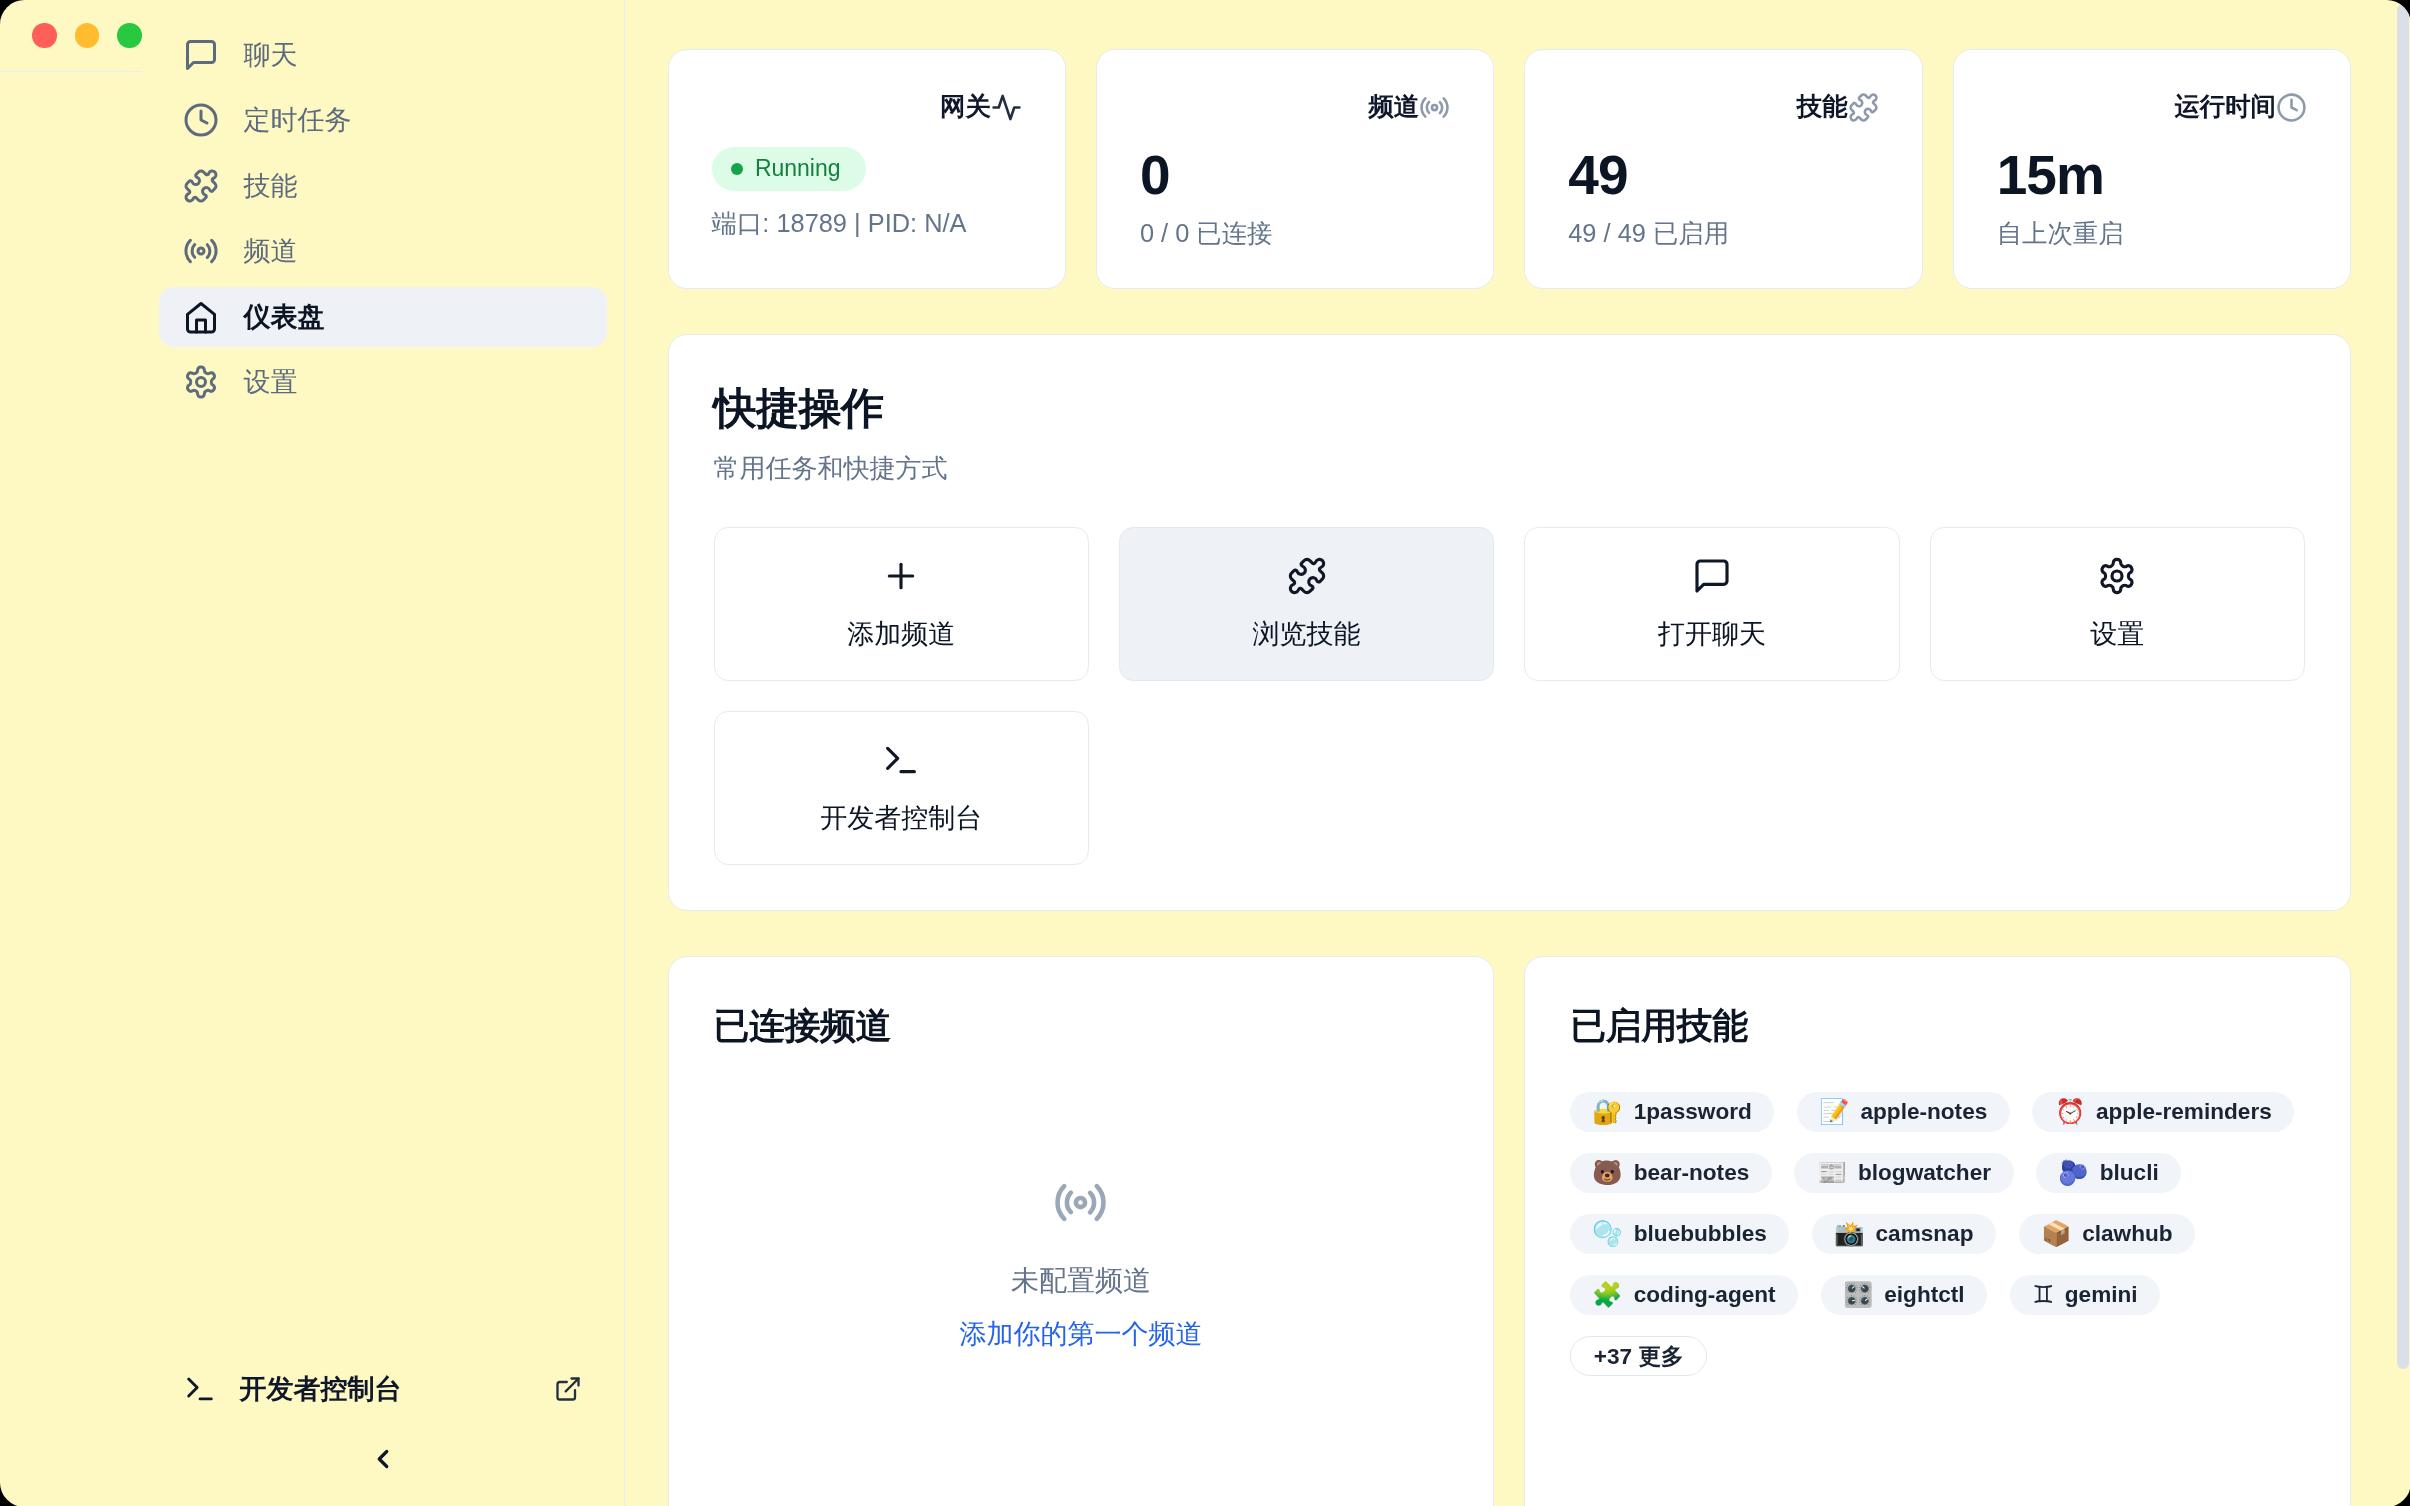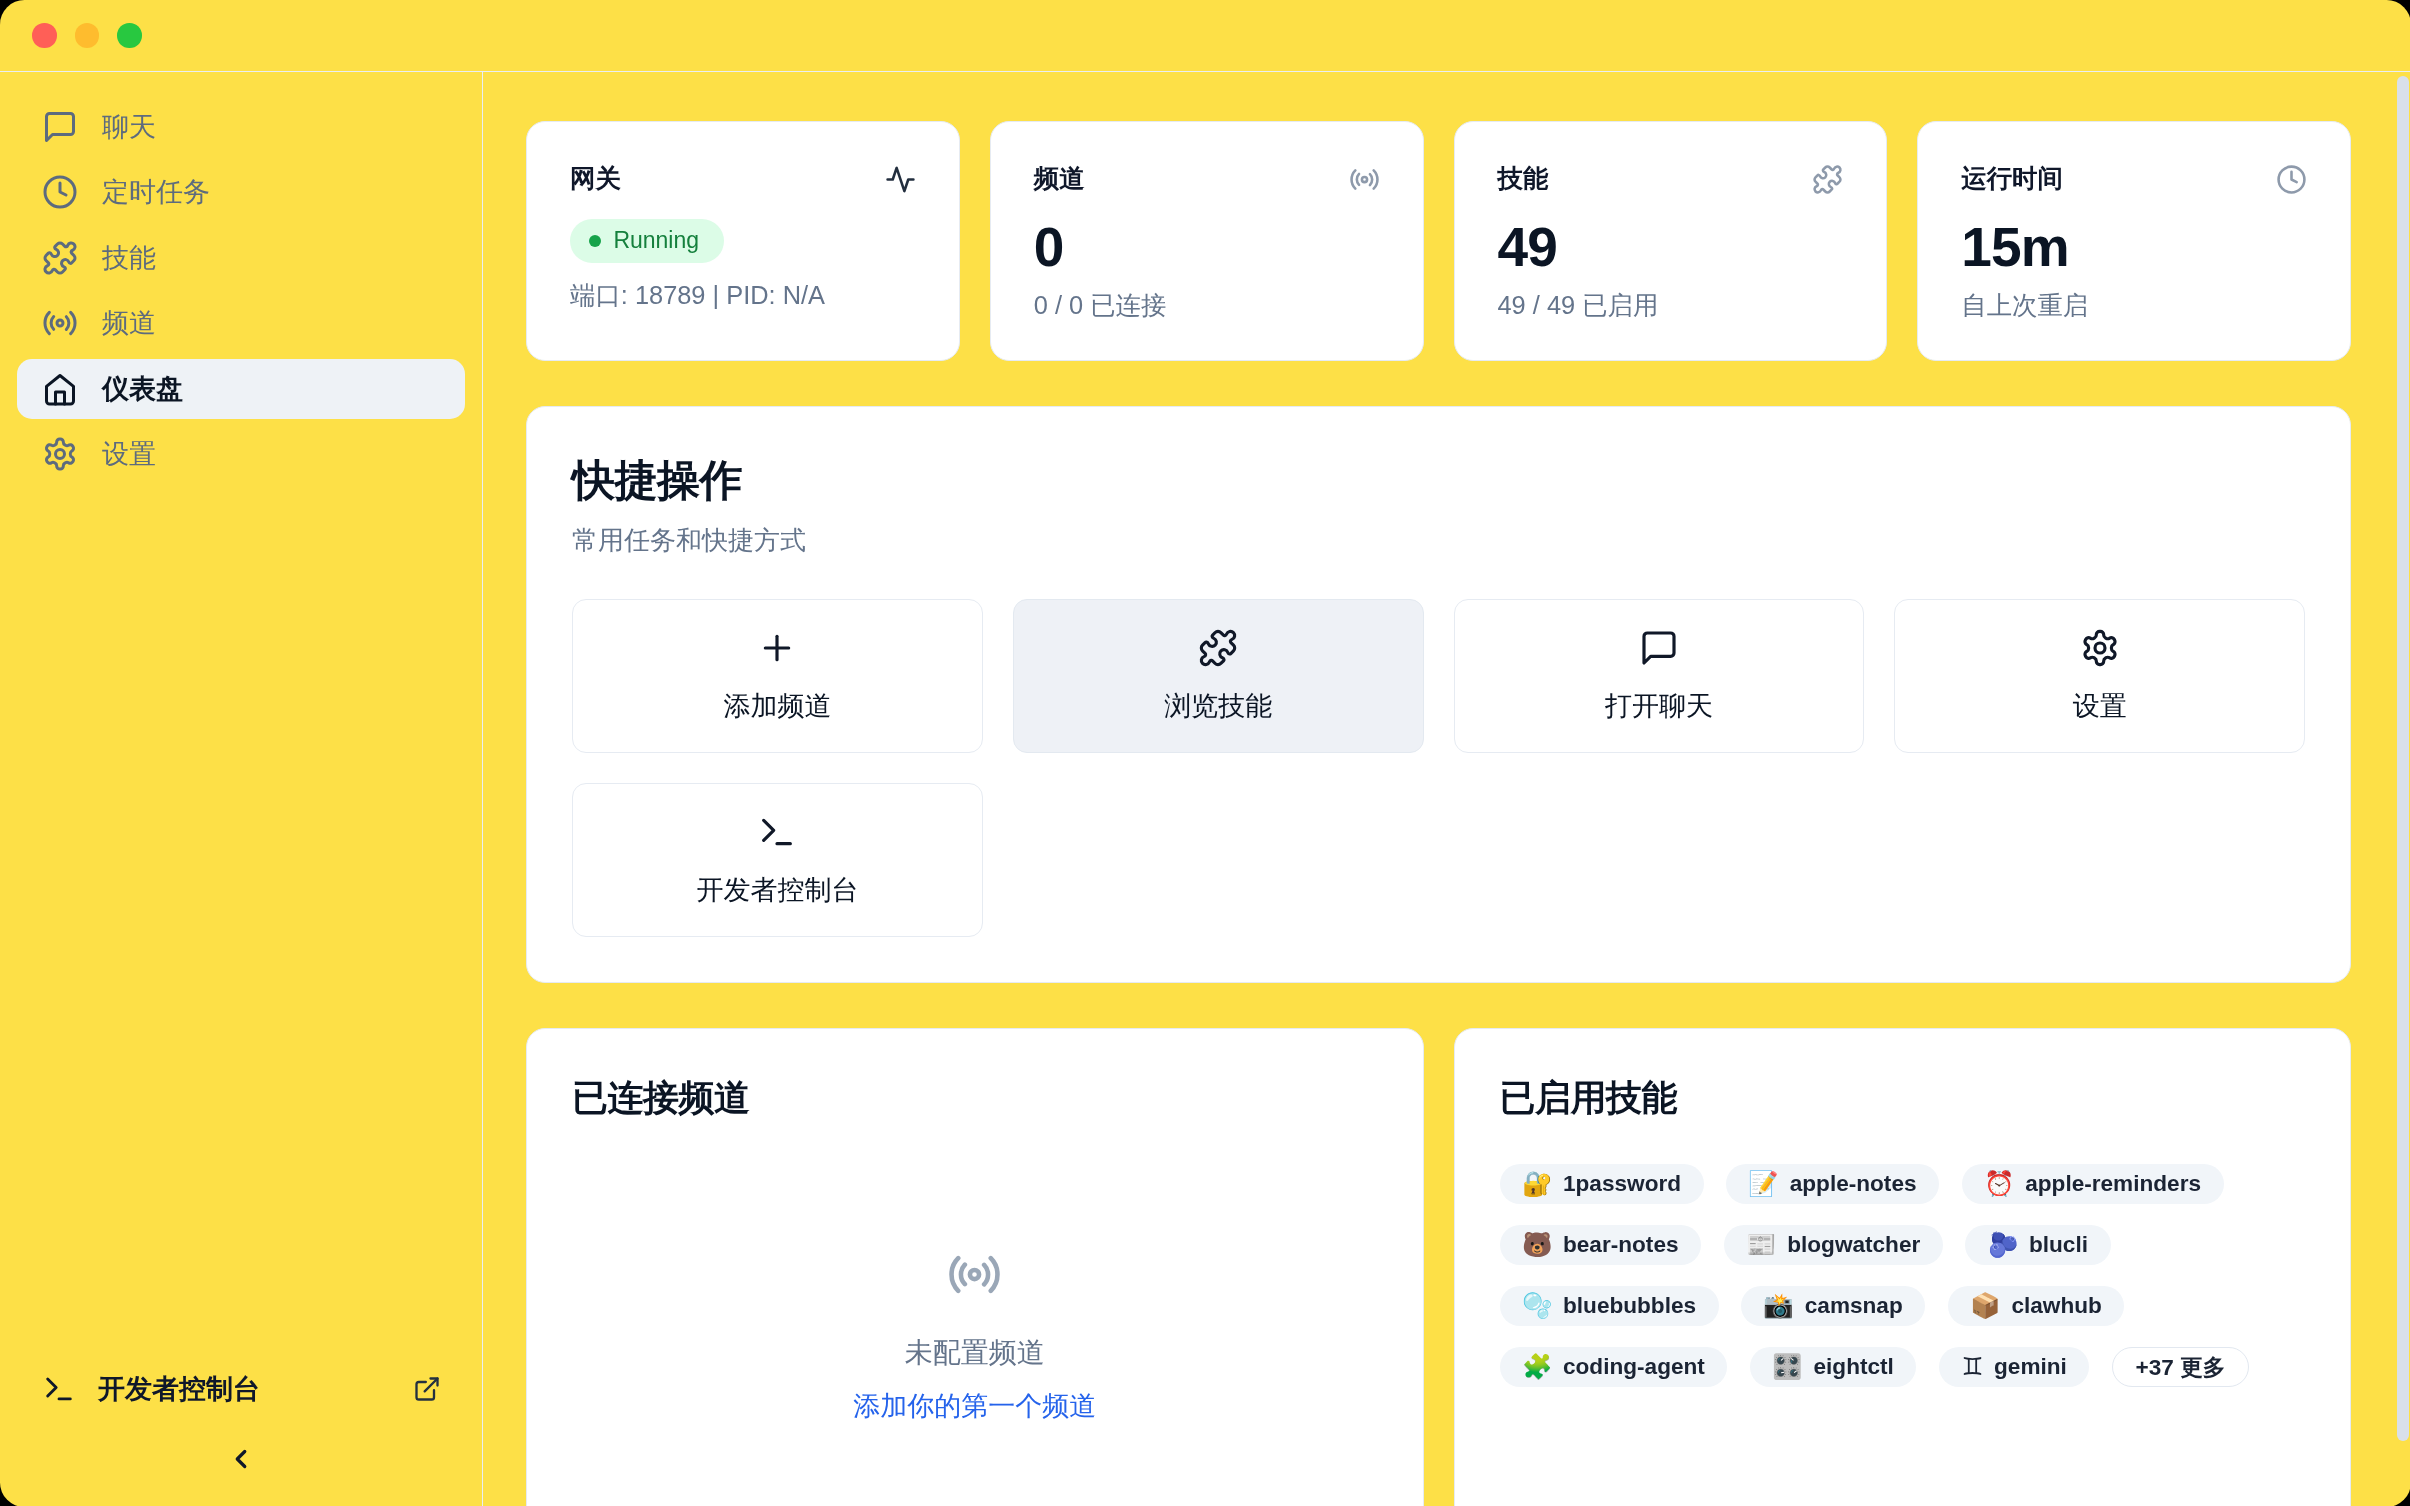--- a/index.html
+++ b/index.html
@@ -10,22 +10,22 @@
     --traffic-red:#ff5f57; --traffic-yellow:#febc2e; --traffic-green:#28c840;
   }
   *{box-sizing:border-box; margin:0; padding:0;}
   html,body{margin:0;}
   body{
     width:2411px; height:1507px; background:#000;
     font-family:"Liberation Sans","DejaVu Sans",sans-serif;
     color:var(--text); overflow:hidden;
   }
   .window{
-    width:2411px; height:1507px; background:#fde047;
-    border-radius:24.5px; overflow:hidden; display:flex; flex-direction:column;
+    width:2411px; height:1507px; background:#fef9c3;
+    border-radius:24.5px; overflow:hidden; display:flex; flex-direction:row;
   }
   
   .titlebar{
     height:72px; flex:0 0 72px; border-bottom:0.9px solid #e9eef4;
     display:flex; align-items:center; padding-left:32px; gap:18px;
   }
   .tl{width:24.5px;height:24.5px;border-radius:50%;display:inline-block;}
   .tl.red{background:var(--traffic-red);}
   .tl.yellow{background:var(--traffic-yellow);}
   .tl.green{background:var(--traffic-green);}
@@ -57,21 +57,21 @@
   
   .main{
     flex:1; position:relative; overflow:hidden;
     padding:49px 60px 0 43px;
   }
   .stats{display:grid; grid-template-columns:repeat(4,1fr); gap:30px;}
   .stat-card{
     height:240px; border:1.4px solid var(--border); border-radius:19px;
     padding:40px 43px; display:flex; flex-direction:column; background:#fff;
   }
-  .stat-head{display:flex; align-items:center; justify-content:space-between;}
+  .stat-head{display:flex; align-items:center; justify-content:flex-end;}
   .stat-title{font-size:25.4px; font-weight:600; color:#0f172a;}
   .stat-head svg{width:31px;height:31px;color:var(--muted2);}
   .stat-head svg.dark{color:#222e3e;}
   .stat-value{margin-top:22.6px; font-size:55px; font-weight:700; letter-spacing:-0.9px; line-height:1.05; color:#0b1524;}
   .stat-detail{margin-top:13px; font-size:25.4px; color:var(--muted);}
   .pill{
     margin-top:22.6px; align-self:flex-start; display:inline-flex; align-items:center; gap:12.2px;
     background:var(--status-running-bg); color:var(--status-running-text);
     font-size:23px; font-weight:400; padding:8.5px 25.4px 9.4px 19px; border-radius:941px;
   }

